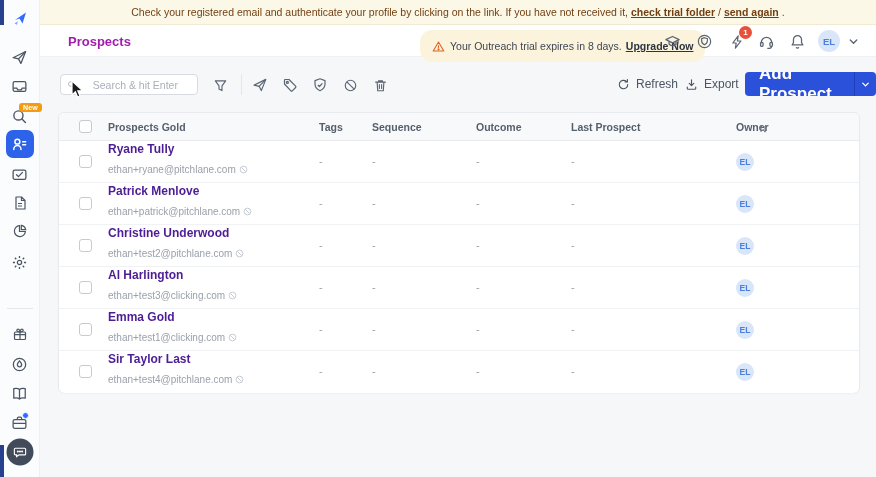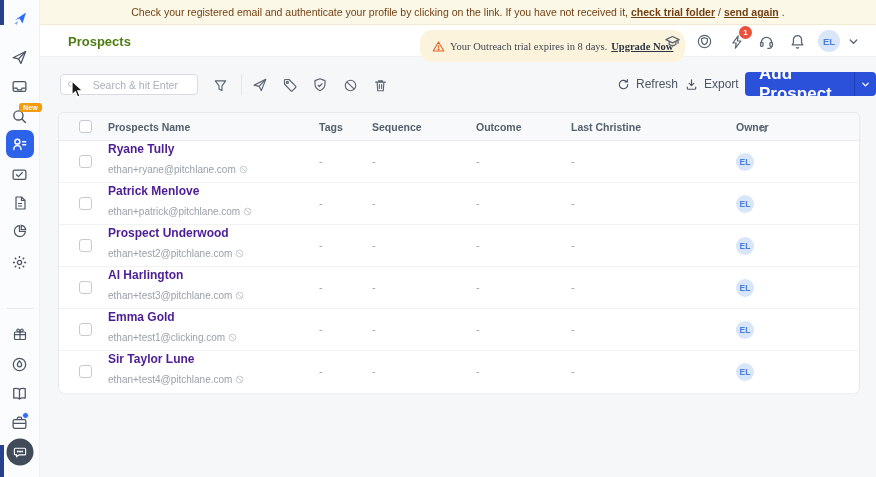--- a/index.html
+++ b/index.html
@@ -21,22 +21,22 @@
   .new-badge { position:absolute; left:19px; top:103px; background:#F39C12; color:#fff; font-size:7px; font-weight:bold; padding:1px 4px; border-radius:3px; z-index:12; letter-spacing:.2px; }
   .intercom { background:#414B5A; border-radius:50%; width:27px; height:27px; }
   .bc-dot { position:absolute; right:-1px; top:-2px; width:7px; height:7px; border-radius:50%; background:#2F6BFF; border:1.5px solid #FBFCFD; }
 
   
   .banner { position:absolute; left:40px; top:0; width:836px; height:25px; background:#FCF8E7; border-bottom:1px solid #F1EAD0; display:flex; align-items:center; justify-content:center; font-size:10.5px; color:#713f12; z-index:5; }
   .banner a { color:#713f12; text-decoration:underline; font-weight:bold; cursor:pointer; margin:0 3px; }
 
   
   .header { position:absolute; left:40px; top:25px; width:836px; height:32px; background:#FFFFFF; border-bottom:1px solid #EFF1F4; z-index:5; }
-  .page-title { position:absolute; left:28px; top:9px; font-size:13px; font-weight:bold; color:#4d7c0f; }
-  .trial-pill { position:absolute; left:380px; top:5px; height:22px; background:#FBF3DB; border-radius:12px; display:flex; align-items:center; padding:16px 12px; font-size:10.5px; color:#3F4754; white-space:nowrap;font-family:Liberation Serif, serif; }
+  .page-title { position:absolute; left:28px; top:9px; font-size:13px; font-weight:bold; color:#a21caf; }
+  .trial-pill { position:absolute; left:380px; top:5px; height:22px; background:#FBF3DB; border-radius:12px; display:flex; align-items:center; padding:16px 12px; font-size:10.5px; color:#3F4754; white-space:nowrap; }
   .trial-pill .warn { margin-right:5px; display:flex; }
   .trial-pill a { color:#2b3440; font-weight:bold; text-decoration:underline; margin-left:4px; cursor:pointer; }
   .hicon { position:absolute; top:8px; width:17px; height:17px; display:flex; align-items:center; justify-content:center; cursor:pointer; }
   .hbadge { position:absolute; left:699px; top:1px; min-width:13px; height:13px; background:#E8503A; border-radius:7px; color:#fff; font-size:8px; font-weight:bold; display:flex; align-items:center; justify-content:center; padding:0 3px; z-index:6; }
   .avatar { position:absolute; left:778px; top:5px; width:22px; height:22px; border-radius:50%; background:#D9E6F9; color:#4B7FDA; font-size:9.5px; font-weight:bold; display:flex; align-items:center; justify-content:center; cursor:pointer; }
 
   
   .search-box { position:absolute; left:60px; top:74px; width:138px; height:21px; background:#fff; border:1px solid #D7DBE1; border-radius:4px; display:flex; align-items:center; padding:0 6px;gap:12px; }
   .search-box input { border:0; outline:0; width:100%; font-size:10.5px; color:#333; margin-left:5px; font-family:"Liberation Sans",sans-serif; background:transparent; }
   .search-box input::placeholder { color:#A9B0BA; }
@@ -306,25 +306,25 @@
     <div class="add-caret">
       <svg width="11" height="11" viewBox="0 0 16 16" fill="none" stroke="#fff" stroke-width="2" stroke-linecap="round">
           <path d="M4 6 L8 10 L12 6"></path>
         </svg>
     </div>
   </div>
 
   <div class="table">
     <div class="thead">
       <span class="cell col-check checkbox"></span>
-      <span class="cell th col-name">Prospects Name</span>
+      <span class="cell th col-name">Prospects Gold</span>
       <span class="cell th col-tags">Tags</span>
       <span class="cell th col-seq">Sequence</span>
       <span class="cell th col-out">Outcome</span>
-      <span class="cell th col-last">Last Christine</span>
+      <span class="cell th col-last">Last Prospect</span>
       <span class="cell th col-own">Owner</span>
       <span class="cell sort-ic">
         <svg width="12" height="12" viewBox="0 0 16 16" fill="none" stroke="#6B7480" stroke-width="1.3" stroke-linecap="round" stroke-linejoin="round">
             <path d="M5.4 11.5 V4.2 M3.4 6.2 L5.4 4.2 L7.4 6.2"></path>
             <path d="M10.6 4.5 V11.8 M8.6 9.8 L10.6 11.8 L12.6 9.8"></path>
           </svg>
       </span>
     </div>
 
     <div class="trow">
@@ -356,40 +356,40 @@
         </span>
       <span class="cell dash col-tags">-</span>
       <span class="cell dash col-seq">-</span>
       <span class="cell dash col-out">-</span>
       <span class="cell dash col-last">-</span>
       <span class="cell own-avatar col-own">EL</span>
     </div>
 
     <div class="trow">
       <span class="cell col-check checkbox"></span>
-      <span class="cell p-name col-name">Prospect Underwood</span>
+      <span class="cell p-name col-name">Christine Underwood</span>
       <span class="cell p-email col-name">
           <span>ethan+test2@pitchlane.com</span>
           <svg width="9" height="9" viewBox="0 0 16 16" fill="none" stroke="#B8BEC7" stroke-width="1.4">
             <circle cx="8" cy="8" r="6"></circle>
             <path d="M4.5 4.5 L11.5 11.5"></path>
           </svg>
         </span>
       <span class="cell dash col-tags">-</span>
       <span class="cell dash col-seq">-</span>
       <span class="cell dash col-out">-</span>
       <span class="cell dash col-last">-</span>
       <span class="cell own-avatar col-own">EL</span>
     </div>
 
     <div class="trow">
       <span class="cell col-check checkbox"></span>
       <span class="cell p-name col-name">Al Harlington</span>
       <span class="cell p-email col-name">
-          <span>ethan+test3@pitchlane.com</span>
+          <span>ethan+test3@clicking.com</span>
           <svg width="9" height="9" viewBox="0 0 16 16" fill="none" stroke="#B8BEC7" stroke-width="1.4">
             <circle cx="8" cy="8" r="6"></circle>
             <path d="M4.5 4.5 L11.5 11.5"></path>
           </svg>
         </span>
       <span class="cell dash col-tags">-</span>
       <span class="cell dash col-seq">-</span>
       <span class="cell dash col-out">-</span>
       <span class="cell dash col-last">-</span>
       <span class="cell own-avatar col-own">EL</span>
@@ -407,21 +407,21 @@
         </span>
       <span class="cell dash col-tags">-</span>
       <span class="cell dash col-seq">-</span>
       <span class="cell dash col-out">-</span>
       <span class="cell dash col-last">-</span>
       <span class="cell own-avatar col-own">EL</span>
     </div>
 
     <div class="trow">
       <span class="cell col-check checkbox"></span>
-      <span class="cell p-name col-name">Sir Taylor Lune</span>
+      <span class="cell p-name col-name">Sir Taylor Last</span>
       <span class="cell p-email col-name">
           <span>ethan+test4@pitchlane.com</span>
           <svg width="9" height="9" viewBox="0 0 16 16" fill="none" stroke="#B8BEC7" stroke-width="1.4">
             <circle cx="8" cy="8" r="6"></circle>
             <path d="M4.5 4.5 L11.5 11.5"></path>
           </svg>
         </span>
       <span class="cell dash col-tags">-</span>
       <span class="cell dash col-seq">-</span>
       <span class="cell dash col-out">-</span>

